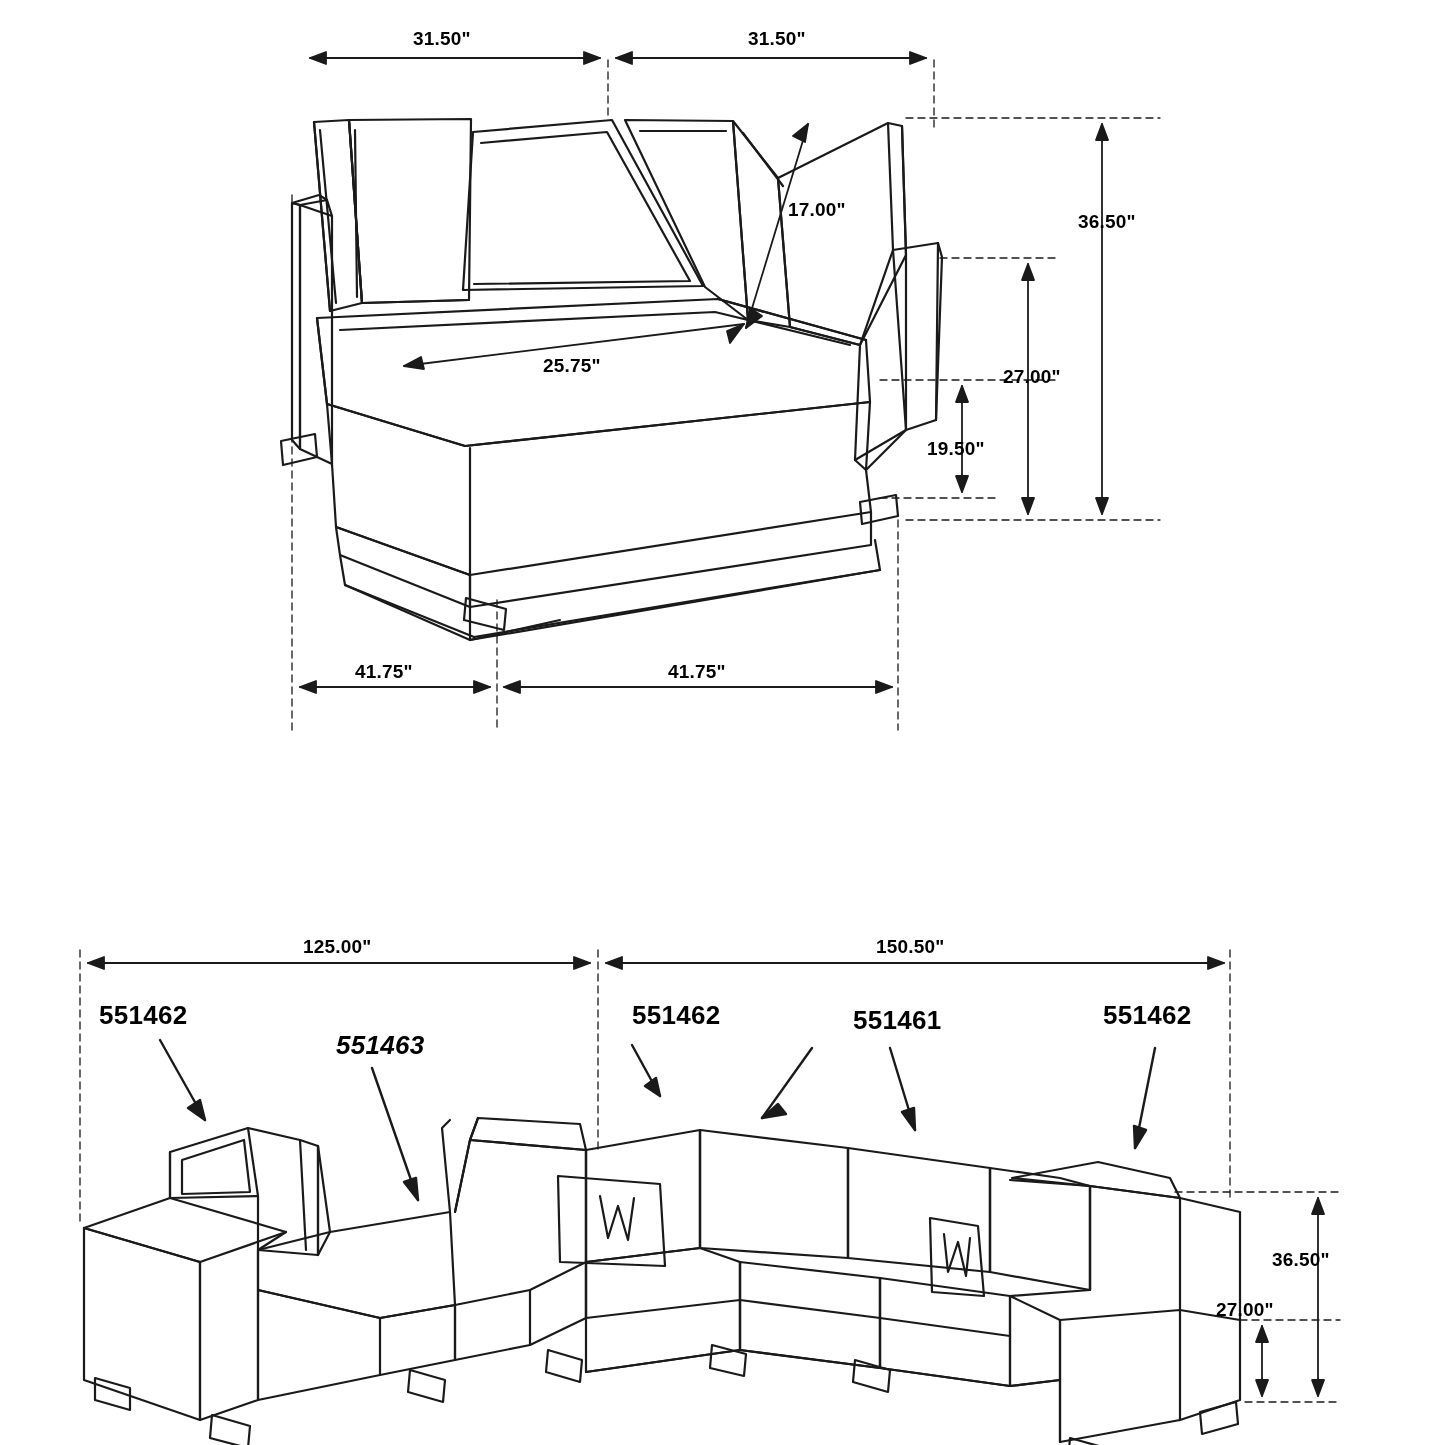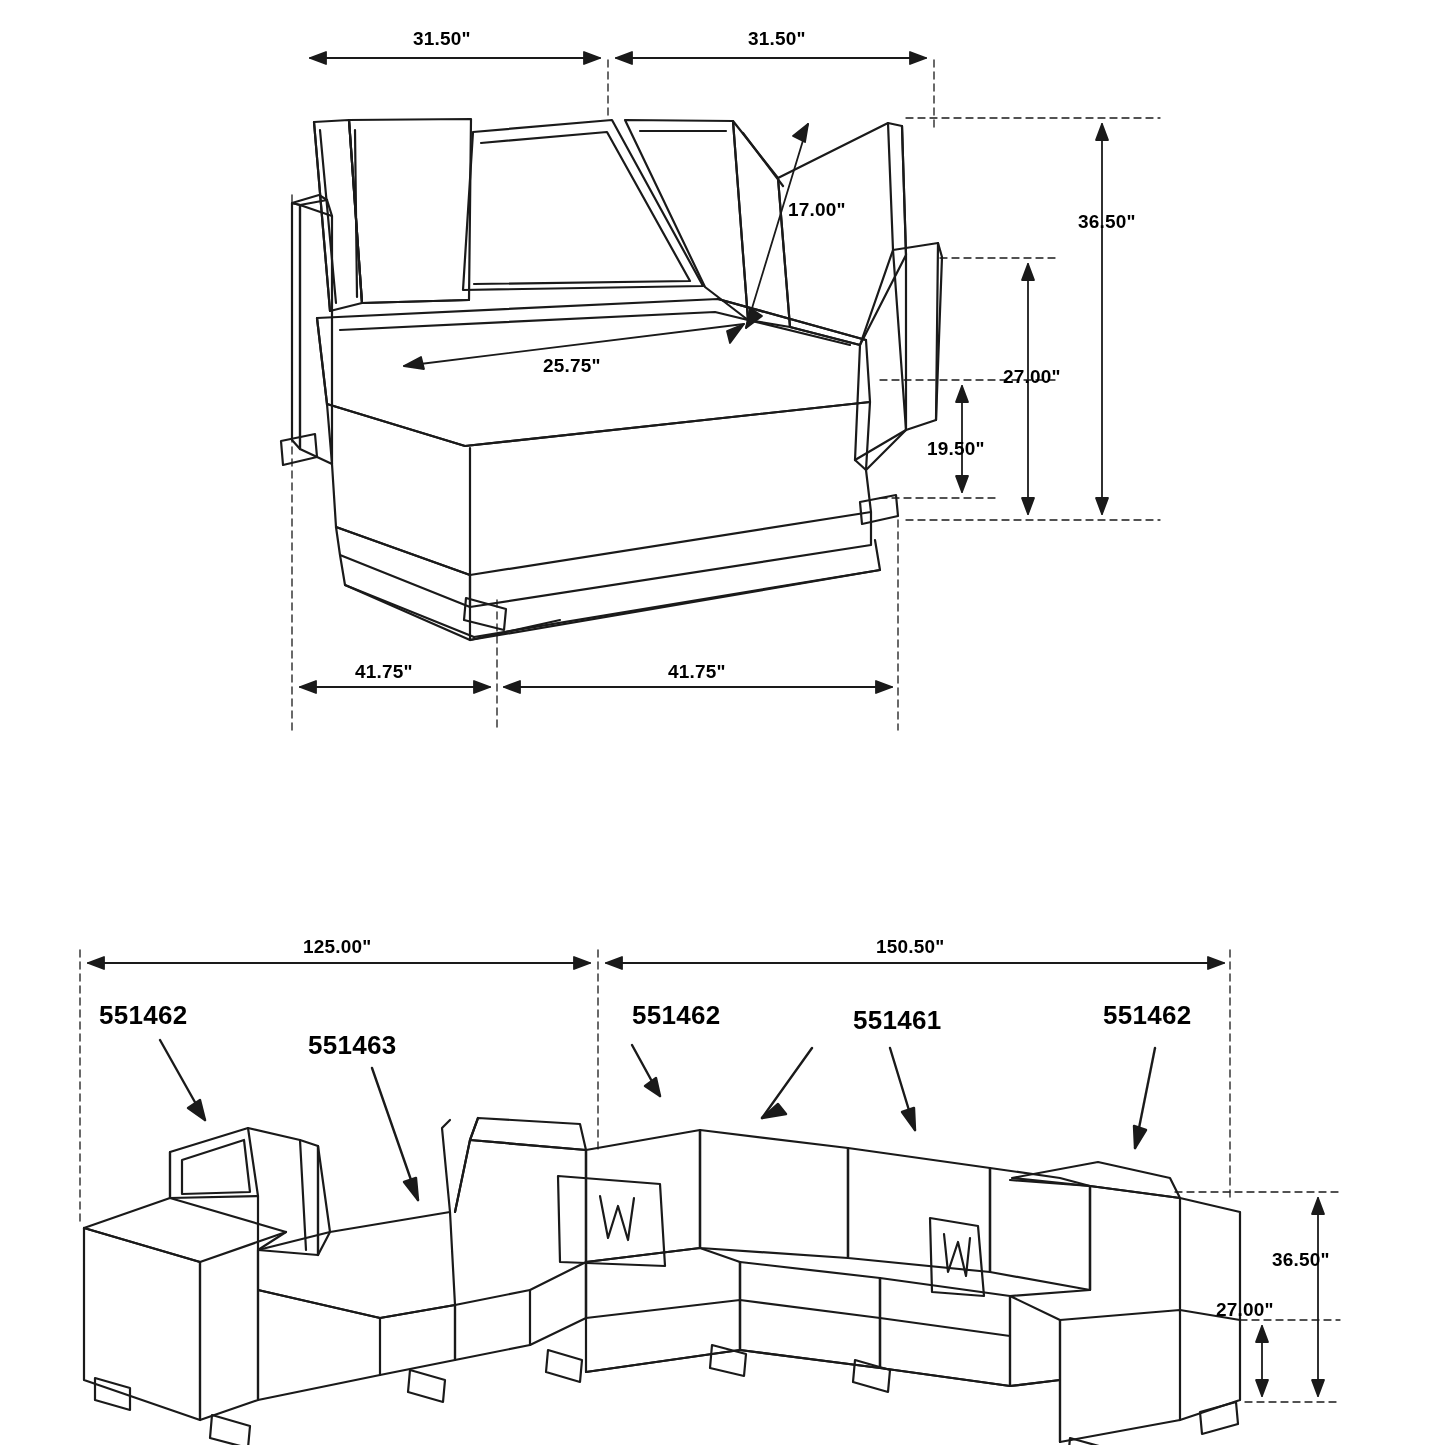--- a/index.html
+++ b/index.html
@@ -307,21 +307,21 @@
   <div class="dim-label" style="left:303px; top:936px;">125.00"</div>
 
   <div class="dim-label" style="left:876px; top:936px;">150.50"</div>
 
   <div class="dim-label" style="left:1272px; top:1249px;">36.50"</div>
 
   <div class="dim-label" style="left:1216px; top:1299px;">27.00"</div>
 
   <div class="part-label" style="left:99px; top:1000px;">551462</div>
 
-  <div class="part-label" style="left:308px; top:1030px;">551463</div>
+  <div class="part-label" style="left:336px; top:1030px;font-style:italic;">551463</div>
 
   <div class="part-label" style="left:632px; top:1000px;">551462</div>
 
   <div class="part-label" style="left:809px; top:1005px;margin-left:44px;">551461</div>
 
   <div class="part-label" style="left:1103px; top:1000px;">551462</div>
 
 </div>
 
 </body></html>

